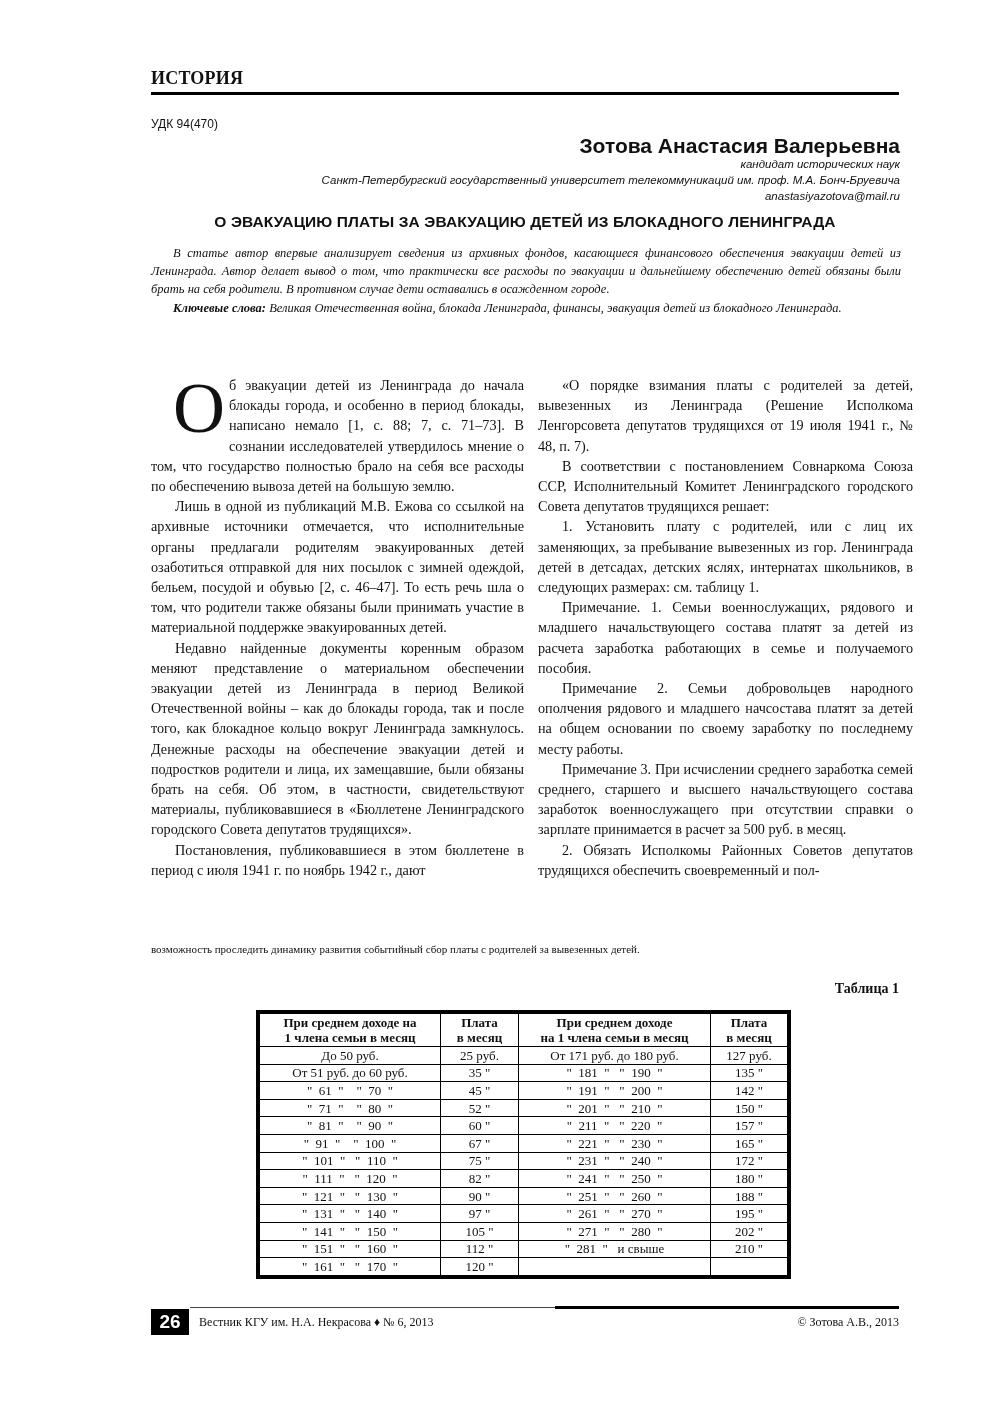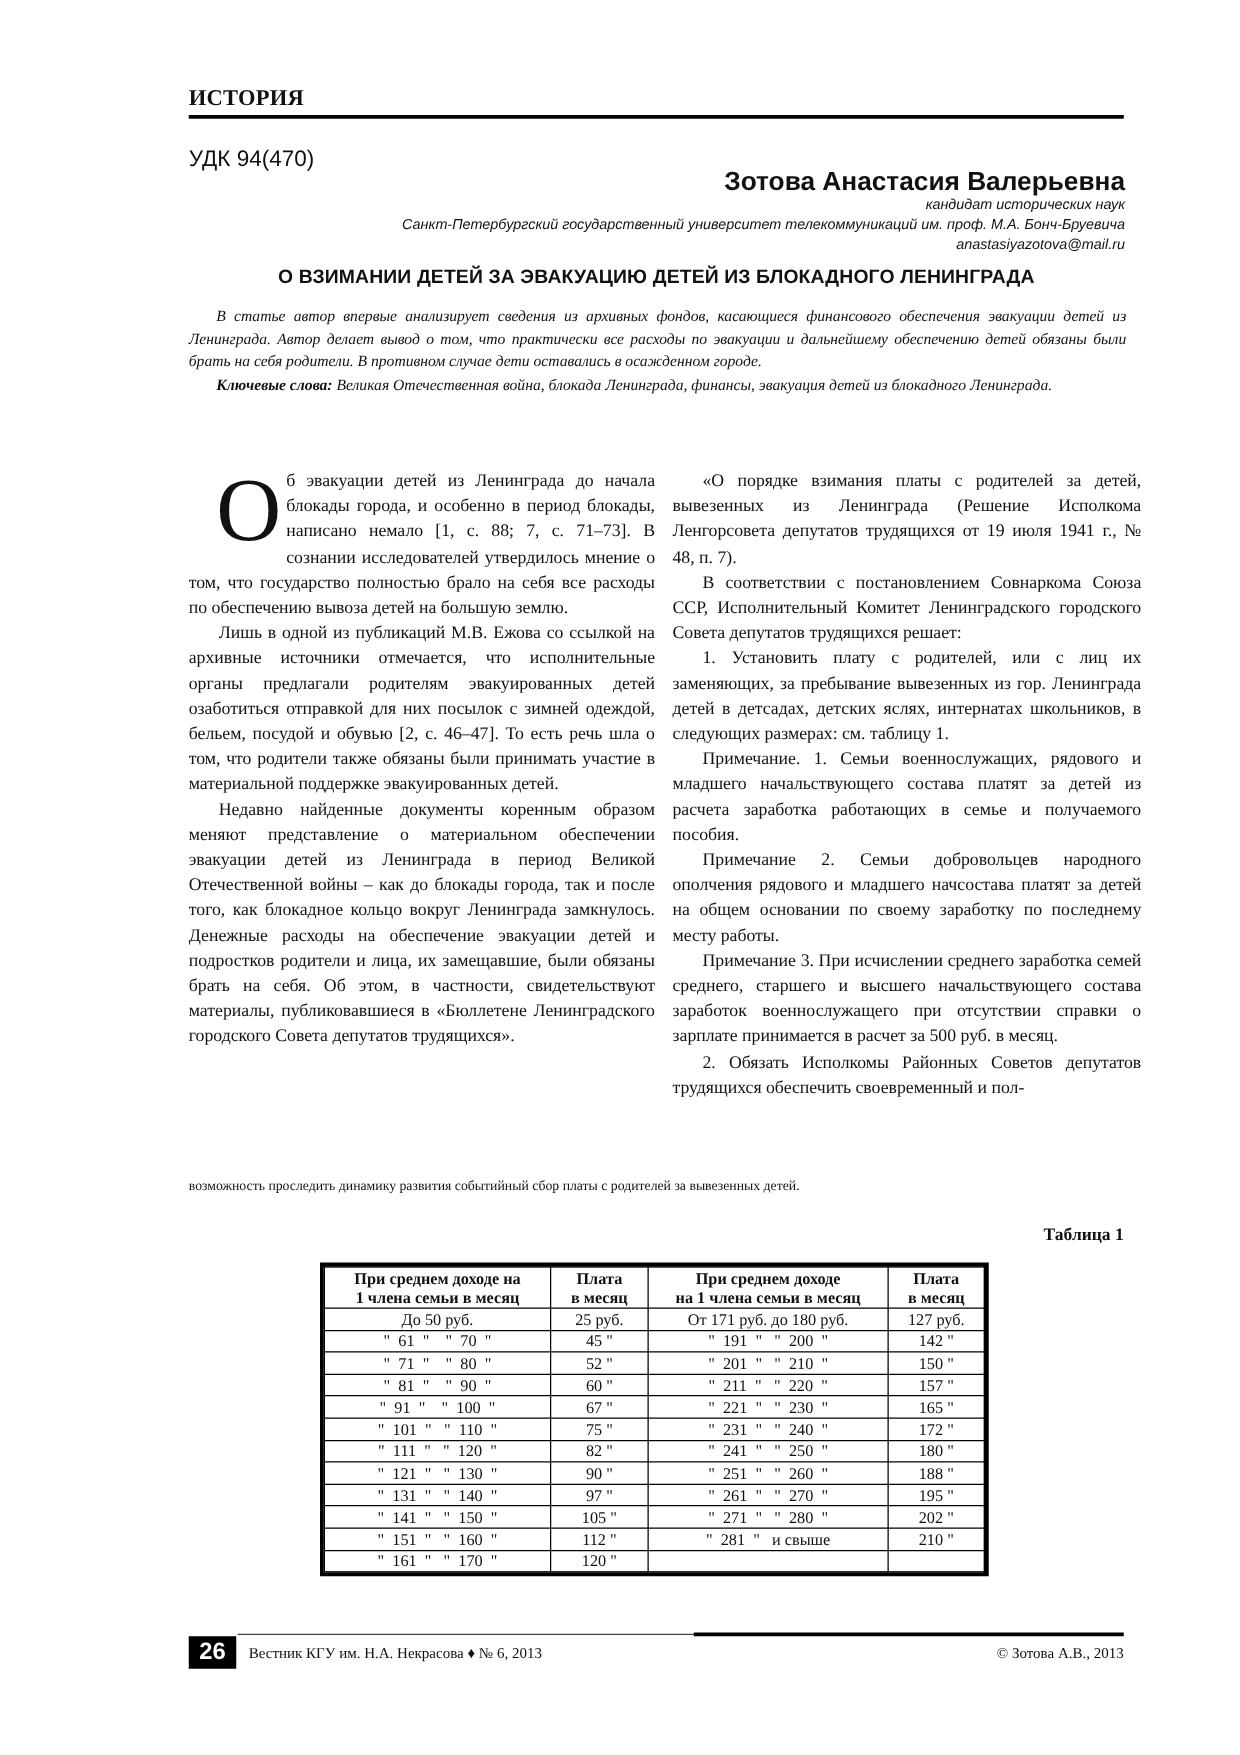--- a/index.html
+++ b/index.html
@@ -10,21 +10,21 @@
   .section-label {
     position: absolute; left: 151px; top: 68px;
     font-family: "Liberation Serif", serif; font-weight: bold; font-size: 18px;
     letter-spacing: 0.2px;
   }
   .top-rule {
     position: absolute; left: 151px; top: 92px; width: 748px; height: 3px; background: #000;
   }
   .udk {
     position: absolute; left: 151px; top: 117px;
-    font-family: "Liberation Sans", sans-serif; font-size: 18px;
+    font-family: "Liberation Sans", sans-serif; font-size: 12px;
   }
   .author-block {
     position: absolute; right: 92px; top: 136px; text-align: right;
     font-family: "Liberation Sans", sans-serif;
   }
   .author-name { font-weight: bold; font-size: 21px; line-height: 20px; }
   .author-meta { font-style: italic; font-size: 11.5px; line-height: 16px; }
   .article-title {
     position: absolute; left: 151px; top: 213px; width: 748px; text-align: center;
     font-family: "Liberation Sans", sans-serif; font-weight: bold; font-size: 15.5px;
@@ -99,31 +99,32 @@
 <div class="top-rule"></div>
 <div class="udk">УДК 94(470)</div>
 
 <div class="author-block">
   <div class="author-name">Зотова Анастасия Валерьевна</div>
   <div class="author-meta">кандидат исторических наук</div>
   <div class="author-meta">Санкт-Петербургский государственный университет телекоммуникаций им. проф. М.А. Бонч-Бруевича</div>
   <div class="author-meta">anastasiyazotova@mail.ru</div>
 </div>
 
-<div class="article-title">О ВЗИМАНИИ ДЕТЕЙ ЗА ЭВАКУАЦИЮ ДЕТЕЙ ИЗ БЛОКАДНОГО ЛЕНИНГРАДА</div>
+<div class="article-title">О ЭВАКУАЦИЮ ПЛАТЫ ЗА ЭВАКУАЦИЮ ДЕТЕЙ ИЗ БЛОКАДНОГО ЛЕНИНГРАДА</div>
 
 <div class="abstract">
   <p>В статье автор впервые анализирует сведения из архивных фондов, касающиеся финансового обеспечения эвакуации детей из Ленинграда. Автор делает вывод о том, что практически все расходы по эвакуации и дальнейшему обеспечению детей обязаны были брать на себя родители. В противном случае дети оставались в осажденном городе.</p>
   <p><b>Ключевые слова:</b><span> Великая Отечественная война, блокада Ленинграда, финансы, эвакуация детей из блокадного Ленинграда.</span></p>
 </div>
 
 <div class="col col-left">
   <p class="p-first"><span class="dropcap">О</span><span>б эвакуации детей из Ленинграда до начала блокады города, и особенно в период блокады, написано немало [1, с. 88; 7, с. 71–73]. В сознании исследователей утвердилось мнение о том, что государство полностью брало на себя все расходы по обеспечению вывоза детей на большую землю.</span></p>
   <p>Лишь в одной из публикаций М.В. Ежова со ссылкой на архивные источники отмечается, что исполнительные органы предлагали родителям эвакуированных детей озаботиться отправкой для них посылок с зимней одеждой, бельем, посудой и обувью [2, с. 46–47]. То есть речь шла о том, что родители также обязаны были принимать участие в материальной поддержке эвакуированных детей.</p>
   <p>Недавно найденные документы коренным образом меняют представление о материальном обеспечении эвакуации детей из Ленинграда в период Великой Отечественной войны – как до блокады города, так и после того, как блокадное кольцо вокруг Ленинграда замкнулось. Денежные расходы на обеспечение эвакуации детей и подростков родители и лица, их замещавшие, были обязаны брать на себя. Об этом, в частности, свидетельствуют материалы, публиковавшиеся в «Бюллетене Ленинградского городского Совета депутатов трудящихся».</p>
+  <p>Постановления, публиковавшиеся в этом бюллетене в период с июля 1941 г. по ноябрь 1942 г., дают</p>
 </div>
 
 <div class="col col-right">
   <p>«О порядке взимания платы с родителей за детей, вывезенных из Ленинграда (Решение Исполкома Ленгорсовета депутатов трудящихся от 19 июля 1941 г., № 48, п. 7).</p>
   <p>В соответствии с постановлением Совнаркома Союза ССР, Исполнительный Комитет Ленинградского городского Совета депутатов трудящихся решает:</p>
   <p>1. Установить плату с родителей, или с лиц их заменяющих, за пребывание вывезенных из гор. Ленинграда детей в детсадах, детских яслях, интернатах школьников, в следующих размерах: см. таблицу 1.</p>
   <p>Примечание. 1. Семьи военнослужащих, рядового и младшего начальствующего состава платят за детей из расчета заработка работающих в семье и получаемого пособия.</p>
   <p>Примечание 2. Семьи добровольцев народного ополчения рядового и младшего начсостава платят за детей на общем основании по своему заработку по последнему месту работы.</p>
   <p>Примечание 3. При исчислении среднего заработка семей среднего, старшего и высшего начальствующего состава заработок военнослужащего при отсутствии справки о зарплате принимается в расчет за 500 руб. в месяц.</p>
   <p>2. Обязать Исполкомы Районных Советов депутатов трудящихся обеспечить своевременный и пол-</p>
@@ -144,20 +145,26 @@
       </tr>
     </thead>
     <tbody id="fee-rows">
         <tr>
           <td style="white-space: pre;">До 50 руб.</td>
           <td style="white-space: pre;">25 руб.</td>
           <td style="white-space: pre;">От 171 руб. до 180 руб.</td>
           <td style="white-space: pre;">127 руб.</td>
         </tr>
         <tr>
+          <td style="white-space: pre;">От 51 руб. до 60 руб.</td>
+          <td style="white-space: pre;">35 "</td>
+          <td style="white-space: pre;">"  181  "   "  190  "</td>
+          <td style="white-space: pre;">135 "</td>
+        </tr>
+        <tr>
           <td style="white-space: pre;">"  61  "    "  70  "</td>
           <td style="white-space: pre;">45 "</td>
           <td style="white-space: pre;">"  191  "   "  200  "</td>
           <td style="white-space: pre;">142 "</td>
         </tr>
         <tr>
           <td style="white-space: pre;">"  71  "    "  80  "</td>
           <td style="white-space: pre;">52 "</td>
           <td style="white-space: pre;">"  201  "   "  210  "</td>
           <td style="white-space: pre;">150 "</td>

